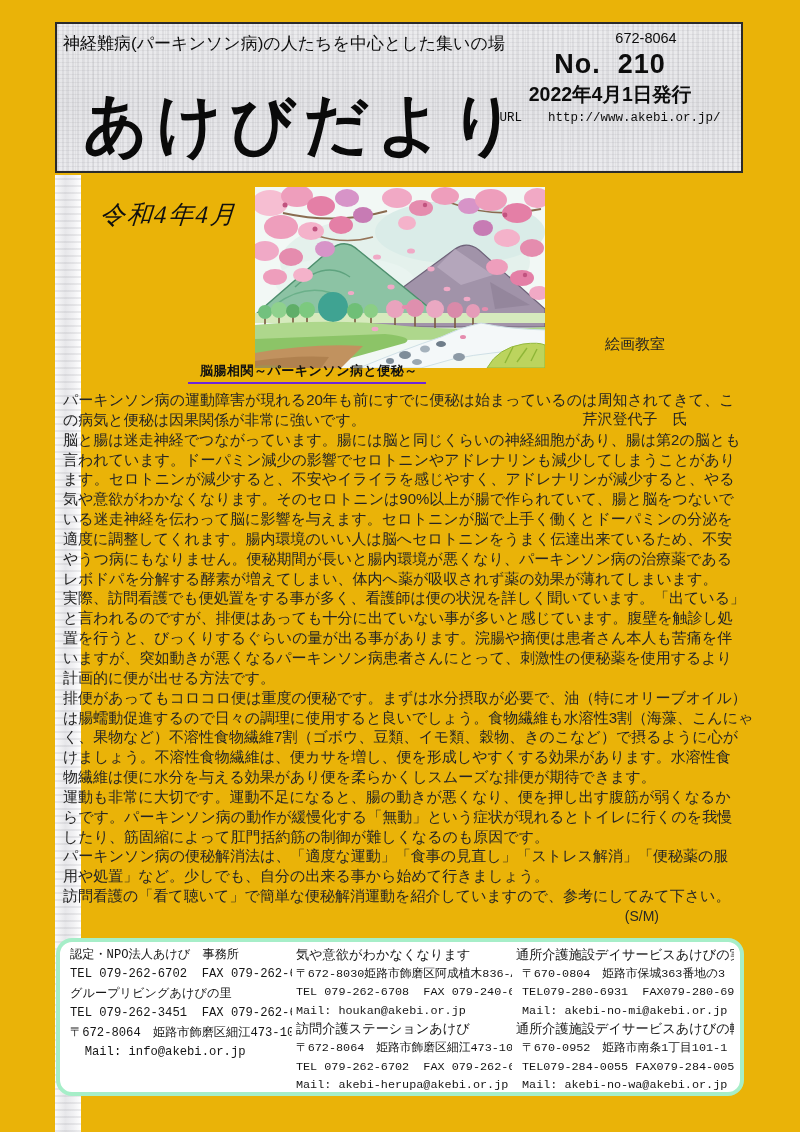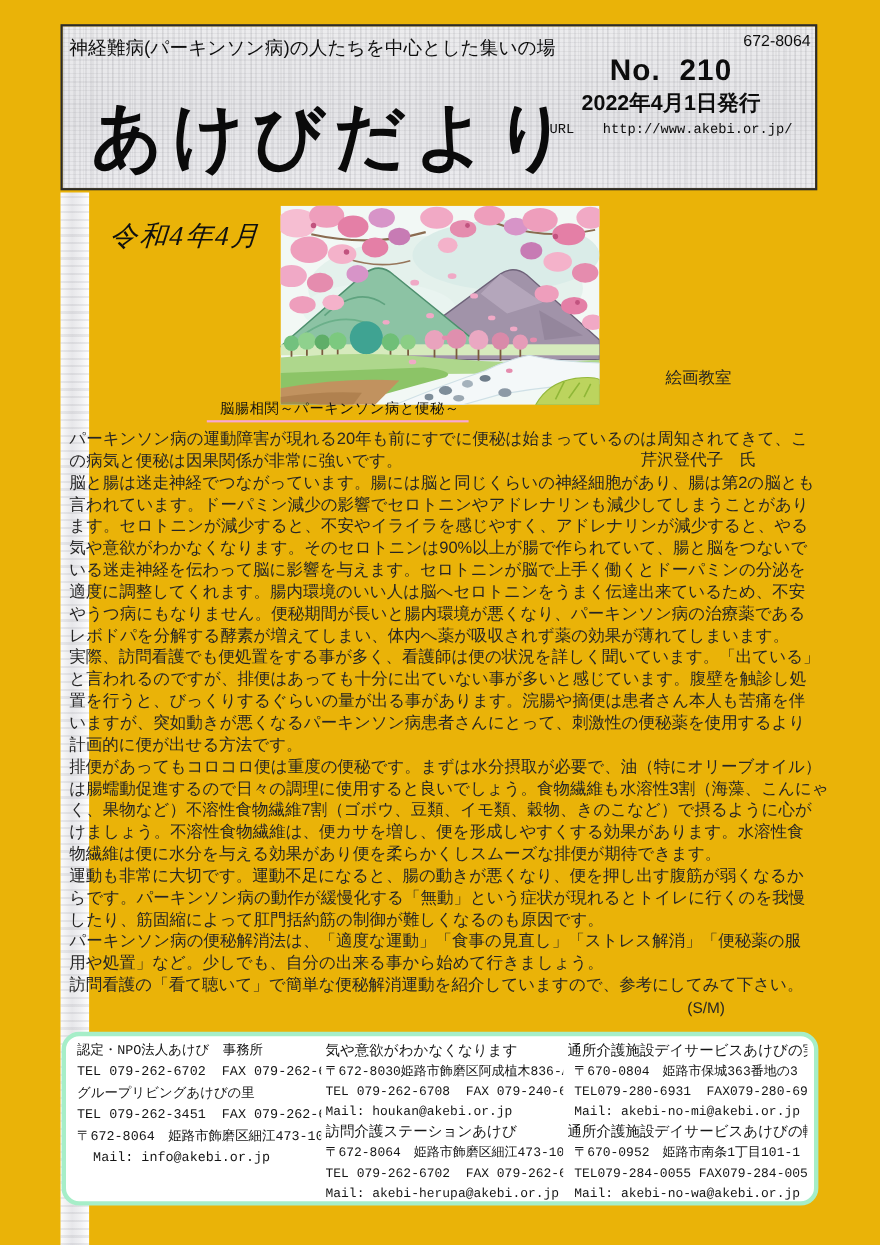--- a/index.html
+++ b/index.html
@@ -11,41 +11,41 @@
     background:
       repeating-linear-gradient(90deg, rgba(110,110,118,.10) 0 2px, rgba(255,255,255,0) 2px 5px),
       repeating-linear-gradient(0deg, rgba(110,110,118,.09) 0 1px, rgba(255,255,255,0) 1px 4px),
       repeating-linear-gradient(90deg, rgba(0,0,0,.04) 0 1px, transparent 1px 9px),
       linear-gradient(180deg,#ececee 0%,#e4e4e7 55%,#ebebee 100%);}
   .tagline{position:absolute;left:6px;top:8px;font-size:17px;font-weight:500;color:#0e0e0e;white-space:pre;}
   .paper-title{position:absolute;left:26px;top:56px;font-size:64px;line-height:84px;font-weight:900;
     letter-spacing:8px;color:#0a0a0a;white-space:pre;transform:scaleY(1.04);transform-origin:left top;}
   .hdr-right{position:absolute;top:5px;right:4px;width:254px;text-align:center;color:#0d0d0d;}
   .hdr-org{font-size:16.5px;font-weight:700;line-height:24px;white-space:pre;}
-  .hdr-postal{font-size:14.5px;line-height:19px;white-space:pre;text-align:right;padding-left:72px;}
+  .hdr-postal{font-size:14.5px;line-height:19px;white-space:pre;text-align:center;padding-left:72px;}
   .hdr-addr{font-size:14.5px;line-height:21px;white-space:pre;}
   .hdr-no{font-size:27px;font-weight:700;line-height:33px;white-space:pre;letter-spacing:1px;}
   .hdr-date{font-size:19.5px;font-weight:700;line-height:27px;white-space:pre;}
   .hdr-url{font-size:12.5px;line-height:20px;white-space:pre;
     font-family:"Liberation Mono","DejaVu Sans Mono",monospace;}
   .hdr-url .gap{display:inline-block;width:26px;}
   
   .scan-stripe{position:absolute;left:55px;top:175px;width:26px;height:957px;
     background:
       repeating-linear-gradient(0deg, rgba(130,130,138,.14) 0 2px, rgba(255,255,255,0) 2px 7px),
       linear-gradient(90deg,#fbfbfb 0%,#e7e7ea 40%,#f1f1f3 70%,#ffffff 100%);}
   
   .era-date{position:absolute;left:100px;top:198px;font-size:25px;letter-spacing:2px;color:#101010;
     font-family:"Liberation Serif","DejaVu Serif",serif;font-style:italic;transform:skewX(-4deg);white-space:pre;}
   .painting{position:absolute;left:255px;top:187px;width:290px;height:181px;}
   .caption{position:absolute;left:558px;top:281px;width:154px;text-align:center;
     font-size:15px;line-height:25px;color:#242424;white-space:pre;}
   
-  .article-title{position:absolute;left:188px;top:362px;font-size:13px;font-weight:400;color:#111;
-    border-bottom:2px solid #f9a8d4;padding:0 8px 2px 12px;white-space:pre;letter-spacing:.5px;}
+  .article-title{position:absolute;left:188px;top:362px;font-size:13px;font-weight:700;color:#111;
+    border-bottom:2px solid #6d28d9;padding:0 8px 2px 12px;white-space:pre;letter-spacing:.5px;}
   .article-body{position:absolute;left:63px;top:390px;width:697px;height:519px;overflow:hidden;
     font-size:15px;line-height:19.85px;color:#262626;white-space:pre;}
   .signature{position:absolute;left:63px;top:908px;width:596px;text-align:right;
     font-size:14px;color:#262626;white-space:pre;}
   
   .footer-box{position:absolute;left:56px;top:938px;width:688px;height:158px;box-sizing:border-box;
     border:4px solid #a6eec8;border-radius:16px;background:#fff;
     display:flex;padding:4px 6px 0 10px;gap:4px;}
   .fcol{box-sizing:border-box;overflow:hidden;color:#151515;}
   .fcol1{width:228px;}

